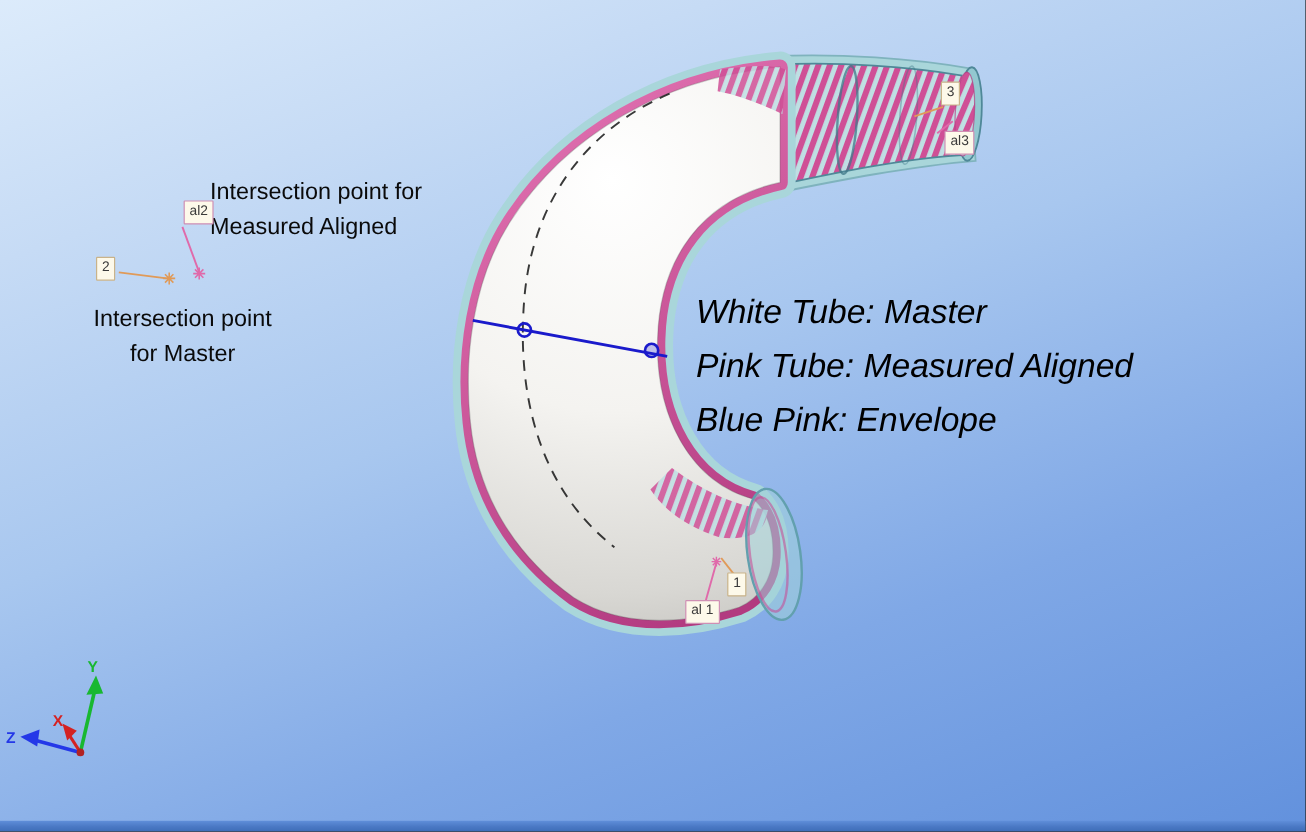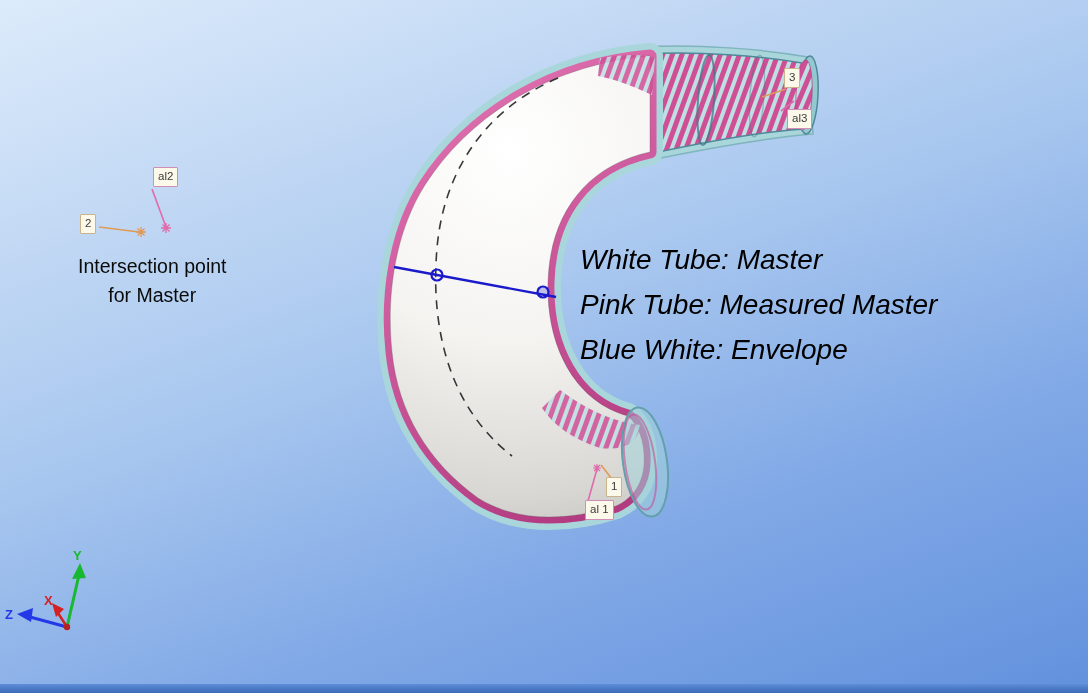--- a/index.html
+++ b/index.html
@@ -108,32 +108,36 @@
       <line x1="67" y1="627" x2="30" y2="617" style="stroke:var(--axis-z)" stroke-width="3"></line>
       <polygon points="17,614 33,608 31,622" style="fill:var(--axis-z)"></polygon>
       <text x="5" y="619" font-size="13" font-weight="bold" style="fill:var(--axis-z)">Z</text>
       <line x1="67" y1="627" x2="58" y2="613" style="stroke:var(--axis-x)" stroke-width="2.5"></line>
       <polygon points="52,603 64,609 56,617" style="fill:var(--axis-x)"></polygon>
       <text x="44" y="605" font-size="13" font-weight="bold" style="fill:var(--axis-x)">X</text>
       <circle cx="67" cy="627" r="3.2" fill="#b22222"></circle>
     </g>
   </svg>
 
+  <div class="note" style="left:175px;top:146px;">
+    <div>Intersection point for</div>
+    <div>Measured Aligned</div>
+  </div>
   <div class="note" style="left:78px;top:252px;text-align:center;">
     <div>Intersection point</div>
     <div>for Master</div>
   </div>
 
   <div class="legend">
     <div>White Tube: Master</div>
-    <div>Pink Tube: Measured Master</div>
-    <div>Blue White: Envelope</div>
+    <div>Pink Tube: Measured Aligned</div>
+    <div>Blue Pink: Envelope</div>
   </div>
 
   <div class="pl al" style="left:153px;top:167px;">al2</div>
   <div class="pl" style="left:80px;top:214px;">2</div>
   <div class="pl" style="left:784px;top:68px;">3</div>
   <div class="pl al" style="left:769px;top:109px;margin-left:18px;">al3</div>
   <div class="pl" style="left:606px;top:477px;">1</div>
-  <div class="pl al" style="left:571px;top:500px;margin-left:14px;">al 1</div>
+  <div class="pl al" style="left:571px;top:500px;">al 1</div>
 
   <div class="bottom-strip"></div>
 </div>
 
 </body></html>

